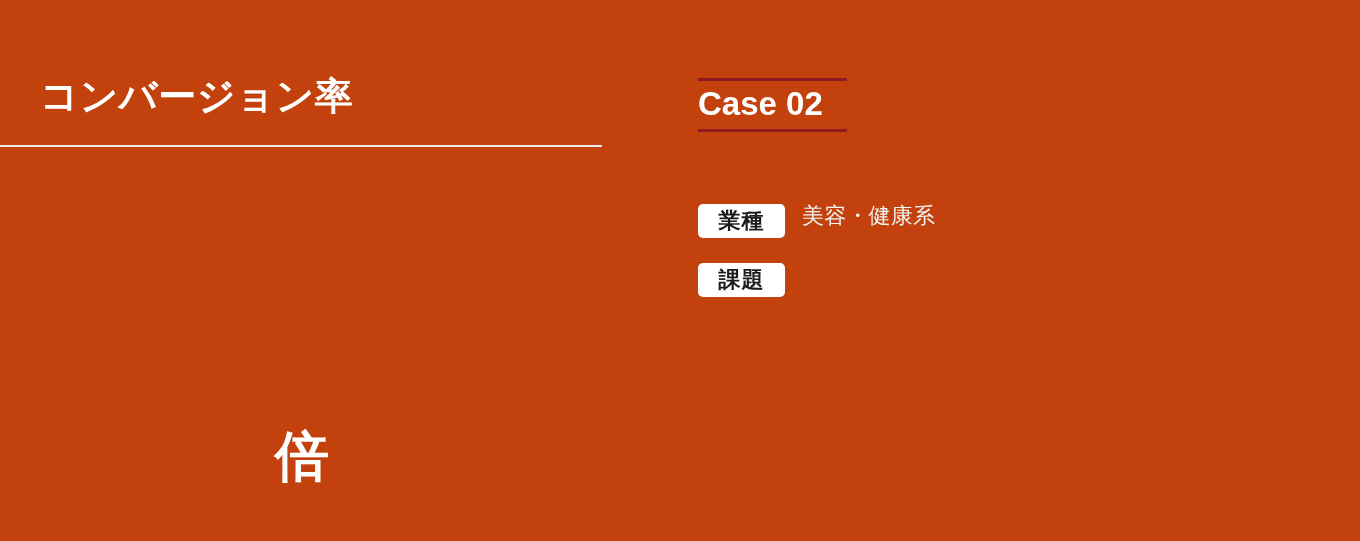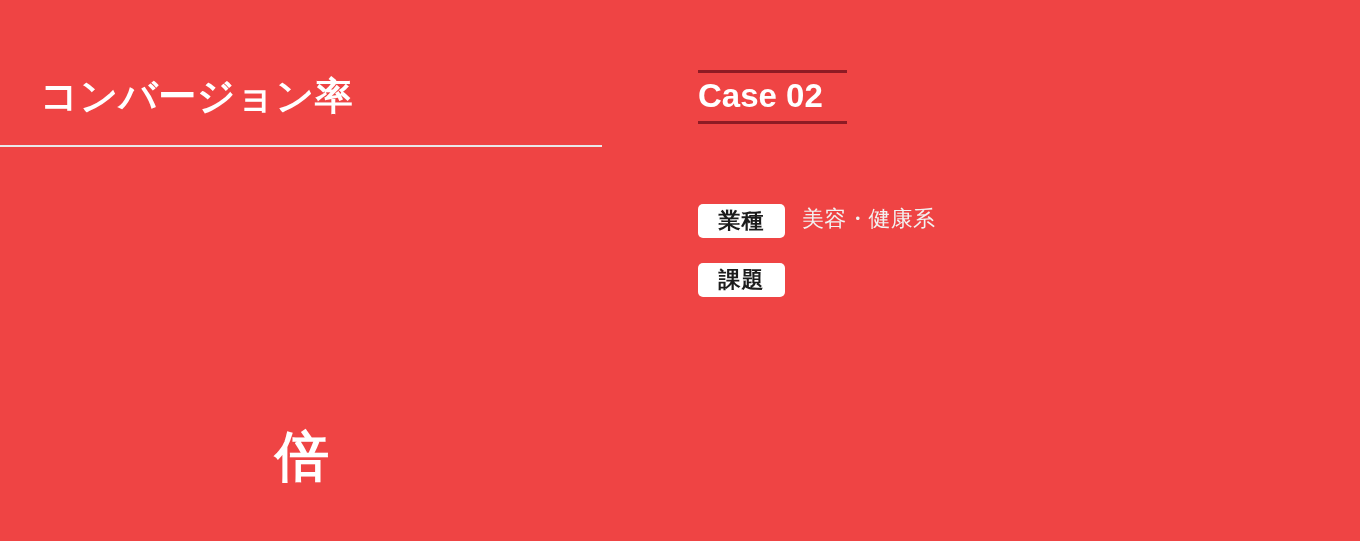--- a/index.html
+++ b/index.html
@@ -12,21 +12,21 @@
     background: #212121;
     font-family: "Liberation Sans", "DejaVu Sans", sans-serif;
     overflow: hidden;
     position: relative;
     -webkit-font-smoothing: antialiased;
   }
 
   .slide {
     position: absolute;
     inset: 0;
-    background: #ef4444;
+    background: #c2410c;
   }
 
   
   .left-col {
     position: absolute;
     left: 0;
     top: 0;
     width: 660px;
     height: 541px;
   }
@@ -86,21 +86,21 @@
     position: absolute;
     left: 698px;
     top: 0;
     width: 620px;
     height: 541px;
   }
 
   .case-badge {
     position: absolute;
     left: 0;
-    top: 70px;
+    top: 78px;
     width: 149px;
     border-top: 3px solid #8e1b24;
     border-bottom: 3px solid #8e1b24;
     box-sizing: border-box;
     padding: 4px 0 6px 0;
   }
 
   .case-label {
     font-size: 33px;
     font-weight: bold;
@@ -112,21 +112,21 @@
 
   .info-list {
     position: absolute;
     left: 0;
     top: 201px;
     width: 620px;
   }
 
   .info-row {
     display: flex;
-    align-items: center;
+    align-items: flex-start;
     margin-bottom: 22px;
     font-family: Liberation Serif, serif;
   }
 
   .info-tag {
     flex: 0 0 auto;
     width: 87px;
     height: 34px;
     background: #ffffff;
     border-radius: 5px;

